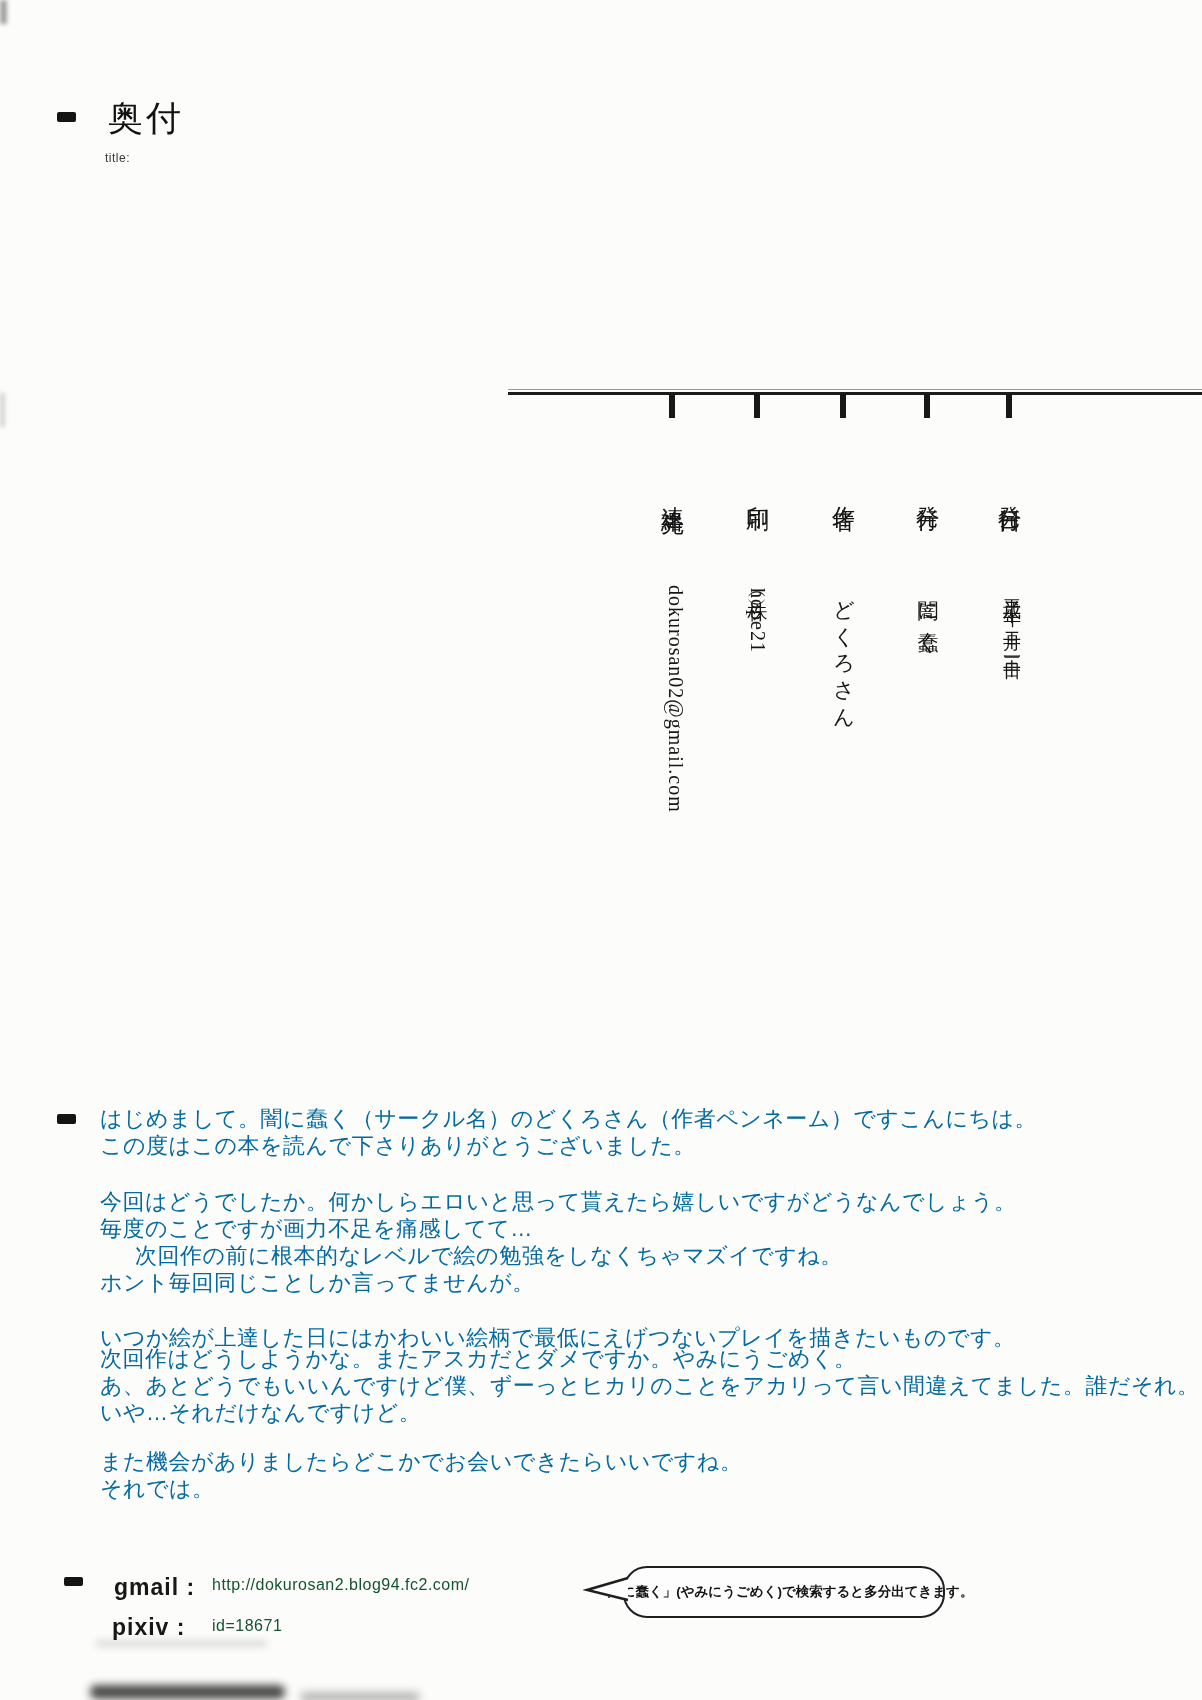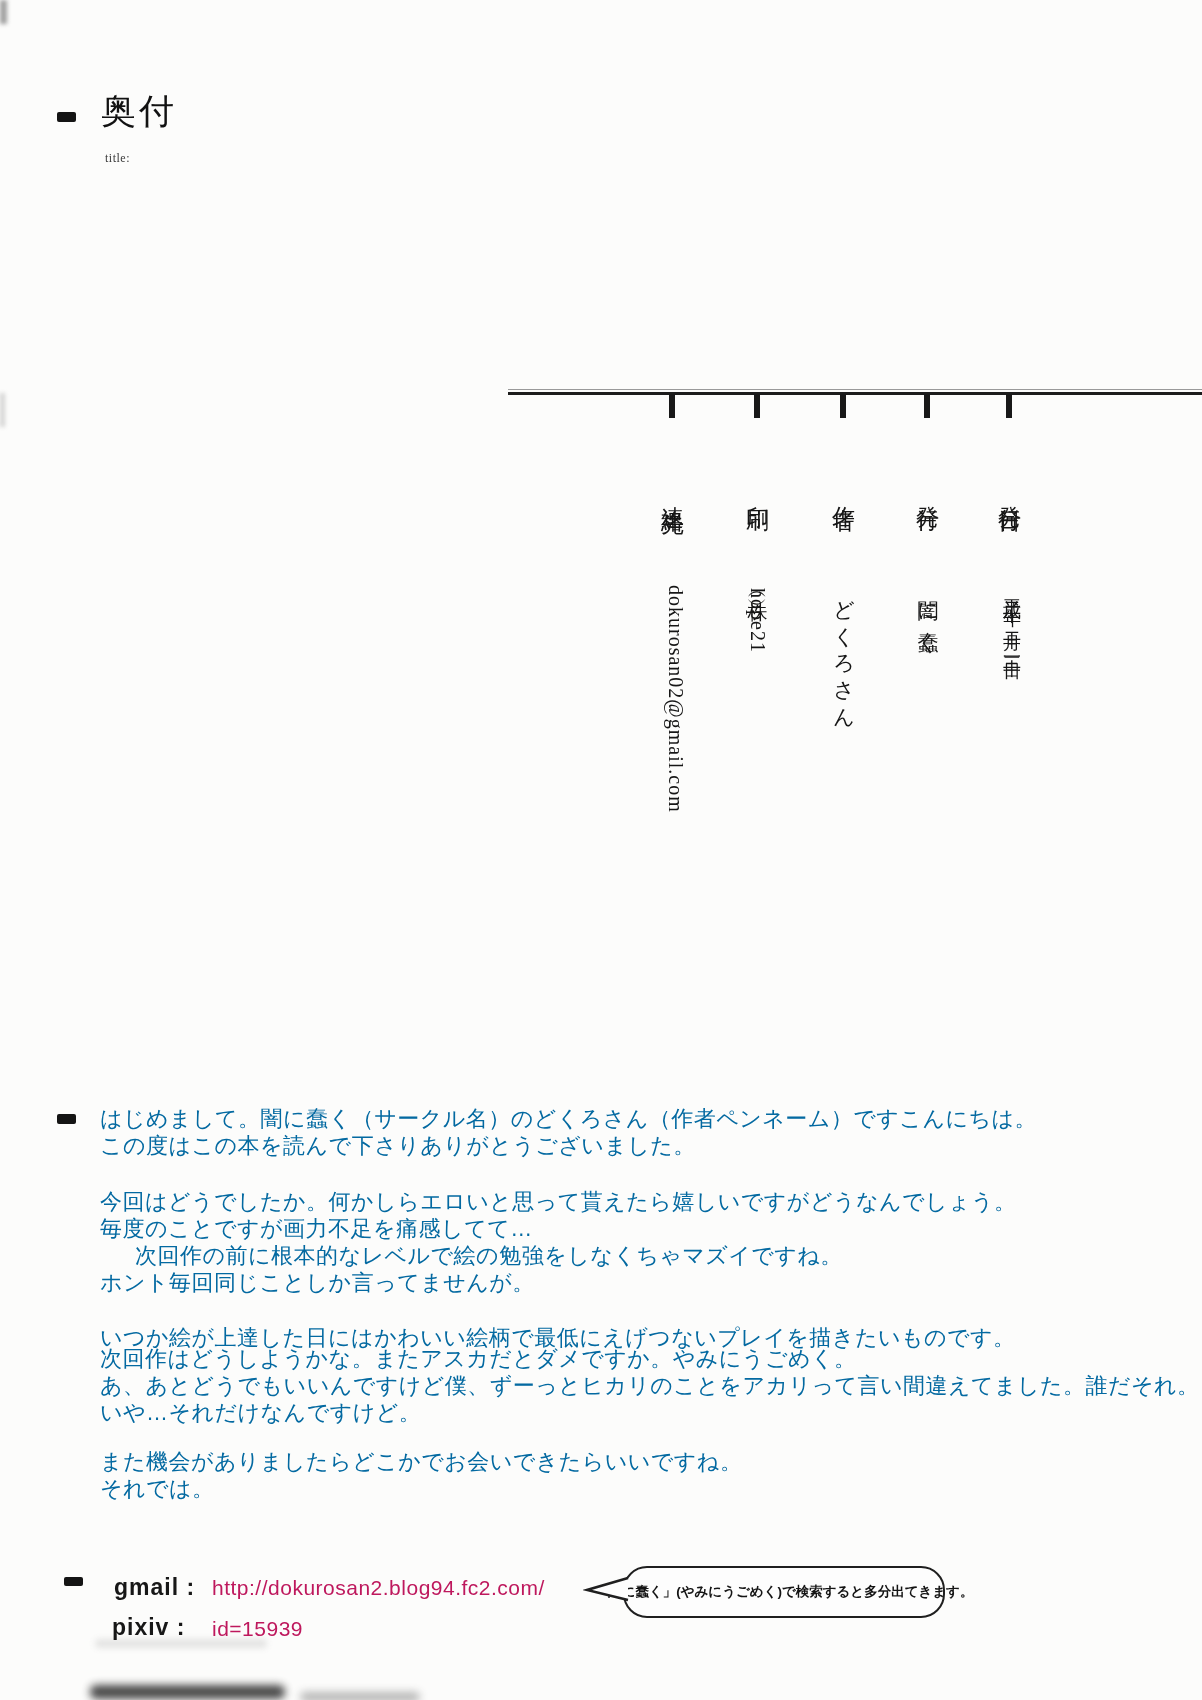--- a/index.html
+++ b/index.html
@@ -10,27 +10,27 @@
     background:#fcfcfb;
     overflow:hidden;
     font-family:"Liberation Sans",sans-serif;
     color:#222;
   }
   
   .dash{
     position:absolute;background:#141414;border-radius:2px;
   }
   .sec-heading{
-    position:absolute;left:101px;top:88px;margin:0;
+    position:absolute;left:101px;top:88px;margin:7px;
     font-family:"Liberation Serif",serif;font-weight:500;
     font-size:35px;color:#121212;letter-spacing:3px;
   }
   .title-label{
     position:absolute;left:105px;top:151px;
-    font-size:12px;color:#3a3a3a;letter-spacing:.5px;font-family:Liberation Serif, serif;
+    font-size:12px;color:#3a3a3a;letter-spacing:.5px;
   }
   .book-title{
     position:absolute;left:102px;top:166px;margin:0;
     font-family:"Liberation Serif",serif;font-weight:700;
     font-size:38px;color:#101010;letter-spacing:1px;
   }
   
   .rule-top{
     position:absolute;left:508px;top:389px;width:694px;height:1px;
     background:#9a9a9a;
@@ -68,21 +68,21 @@
     position:absolute;left:100px;
     font-size:22px;line-height:27px;color:#0369a1;
     letter-spacing:.5px;white-space:nowrap;
   }
   
   .blog-label,.pixiv-label{
     position:absolute;font-weight:700;font-size:23px;color:#171717;
     letter-spacing:1px;
   }
   .blog-url,.pixiv-id{
-    position:absolute;font-size:21px;color:#be185d;letter-spacing:.5px;
+    position:absolute;font-size:16px;color:#14532d;letter-spacing:.5px;
   }
   .bubble{
     position:absolute;left:623px;top:1566px;width:322px;height:52px;
     border:2.5px solid #1f1f1f;border-radius:24px;background:#fdfdfd;
     display:flex;align-items:center;justify-content:center;
     box-sizing:border-box;
   }
   .bubble-text{
     font-size:13.5px;font-weight:600;color:#141414;white-space:nowrap;
   }
@@ -154,21 +154,21 @@
   <div class="afterword-line" style="top:1372px;">あ、あとどうでもいいんですけど僕、ずーっとヒカリのことをアカリって言い間違えてました。誰だそれ。</div>
   <div class="afterword-line" style="top:1399px;">いや…それだけなんですけど。</div>
 
   <div class="afterword-line" style="top:1448px;">また機会がありましたらどこかでお会いできたらいいですね。</div>
   <div class="afterword-line" style="top:1475px;">それでは。</div>
 
   <span class="dash" style="left:64px;top:1577px;width:19px;height:9px;"></span>
   <div class="blog-label" style="left:114px;top:1574px;">gmail :</div>
   <div class="blog-url" style="left:212px;top:1576px;">http://dokurosan2.blog94.fc2.com/</div>
   <div class="pixiv-label" style="left:112px;top:1614px;">pixiv :</div>
-  <div class="pixiv-id" style="left:212px;top:1617px;">id=15939</div>
+  <div class="pixiv-id" style="left:212px;top:1617px;">id=18671</div>
 
   <div class="bubble">
     <span class="bubble-text">「闇に蠢く」(やみにうごめく)で検索すると多分出てきます。</span>
   </div>
   <svg class="bubble-tail" width="46" height="30" viewBox="0 0 46 30">
     <path d="M45,4 L4,16 L45,26" fill="#fdfdfd" stroke="#1f1f1f" stroke-width="2.5"></path>
   </svg>
 
 </div>
 

